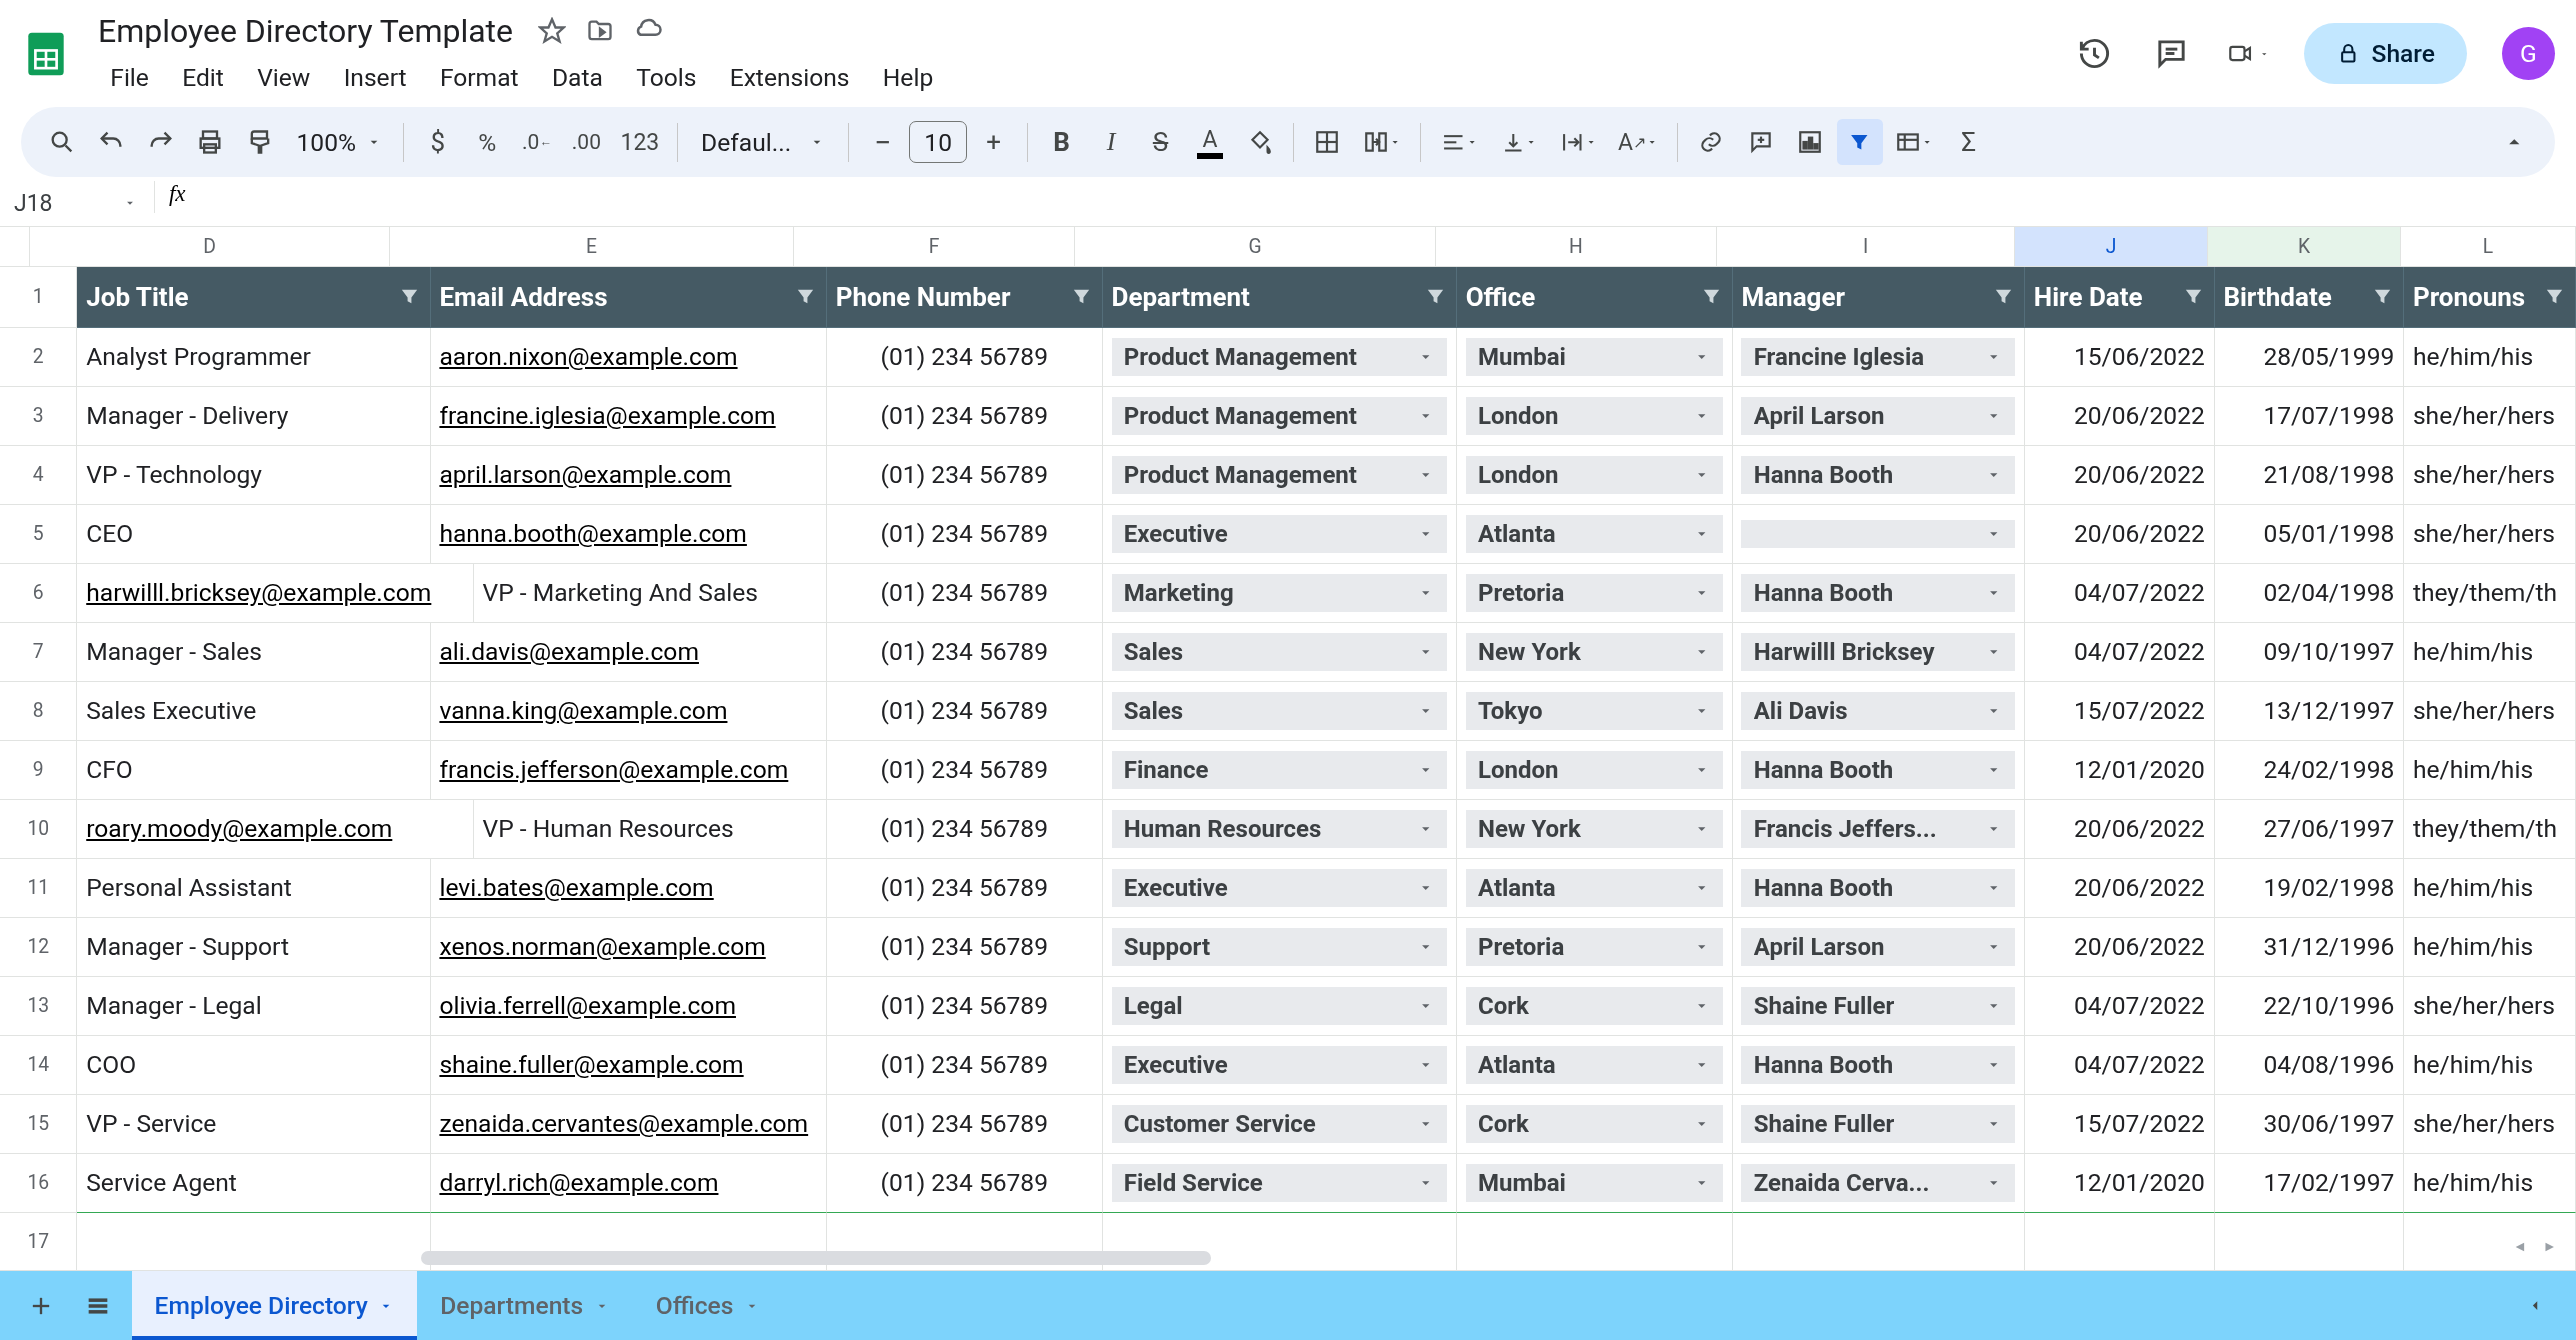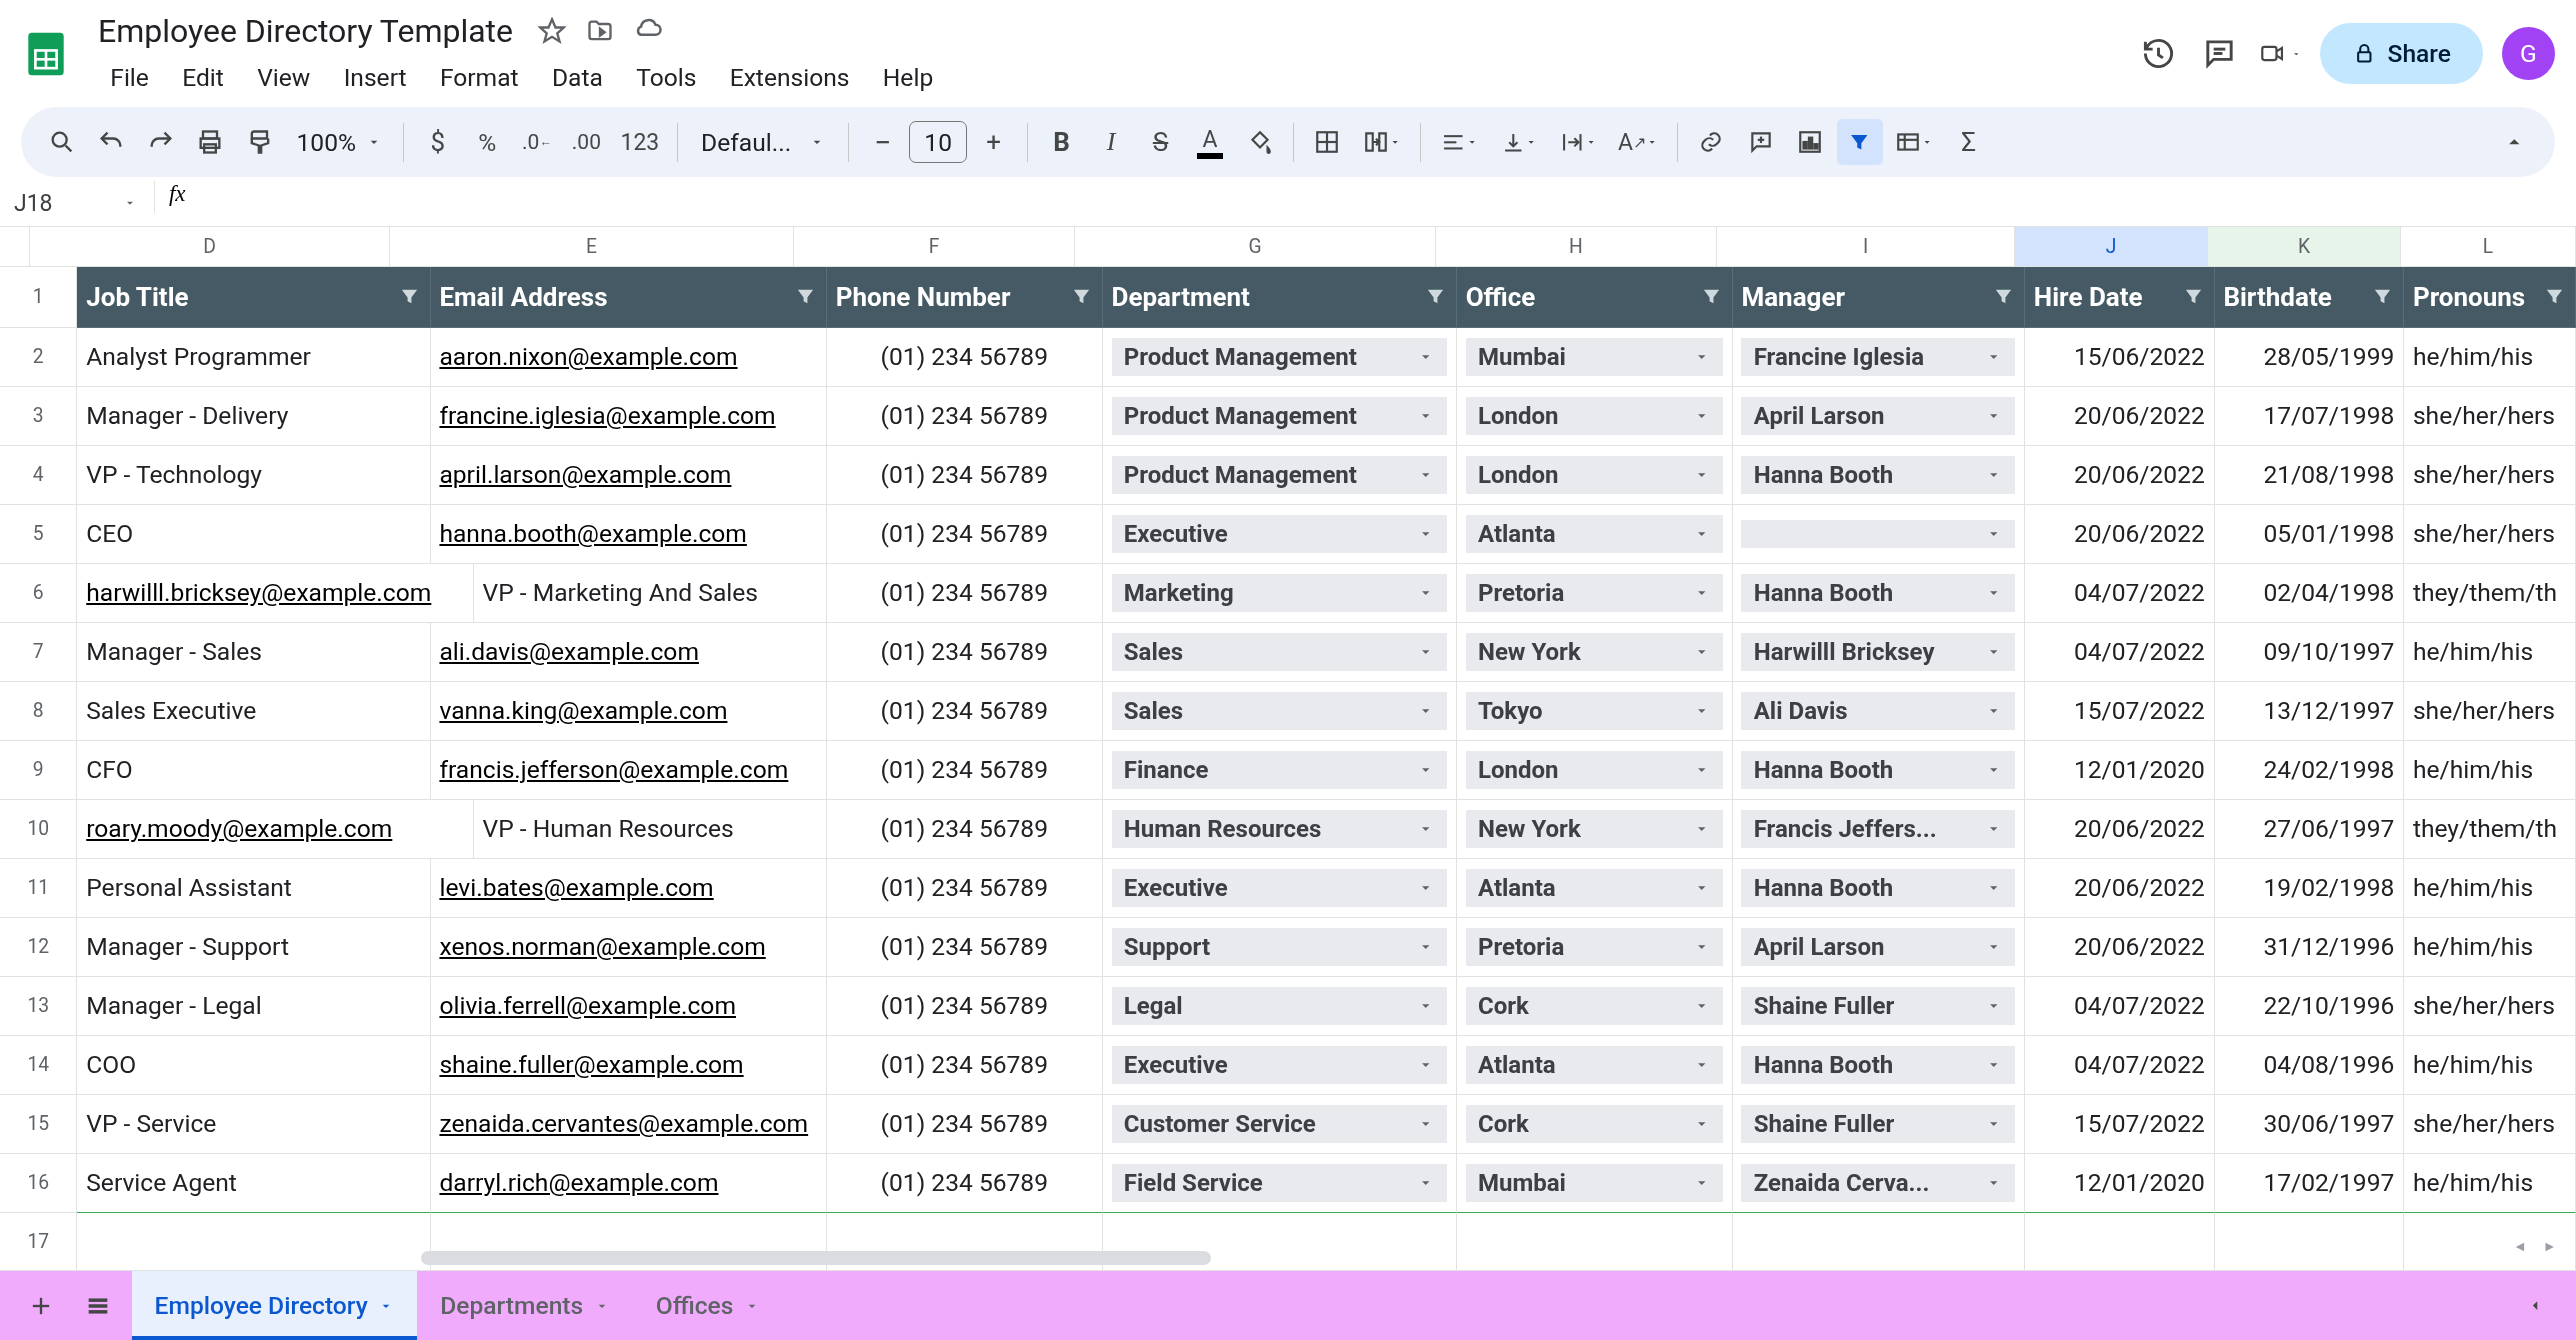--- a/index.html
+++ b/index.html
@@ -7,21 +7,21 @@
 
 
 .topbar { display: flex; align-items: center; padding: 10.5px 21px 7px 14px; gap: 14px; }
 .logo { width: 63px; height: 63px; display:flex; align-items:center; justify-content:center;}
 .docinfo { flex: 1; }
 .title-row { display: flex; align-items: center; gap: 16px; }
 .doc-title { font-size: 32px; color: #202124; padding: 1.8px 7px; }
 .title-icon { color: #5f6368; width: 32px; height: 32px; display:flex; align-items:center; justify-content:center; }
 .menubar { display: flex; gap: 5.3px; margin-top: 5.3px; padding-left: 5.3px; }
 .menubar span { font-size: 24.6px; color: #202124; padding: 5.3px 14px; border-radius: 5.3px; }
-.topbar-right { display: flex; align-items: center; gap: 19px; }
+.topbar-right { display: flex; align-items: center; gap: 35px; }
 .top-icon { width: 42px; height: 42px; color: #444746; display:flex; align-items:center; justify-content:center; }
 .share-btn { display:flex; align-items:center; gap: 10.5px; background: #c2e7ff; color: #001d35; padding: 16px 32px; border-radius: 53px; font-size: 24.6px; font-weight: 500; }
 .avatar { width: 53px; height: 53px; border-radius: 50%; background: #a142f4; color: #fff; display:flex; align-items:center; justify-content:center; font-size: 24.6px; }
 
 
 .toolbar { margin: 3.5px 21px; background: #edf2fa; border-radius: 53px; padding: 7px 17.5px; display: flex; align-items: center; gap: 3.5px; height: 70px; }
 .tbtn { width: 46px; height: 46px; display:flex; align-items:center; justify-content:center; color:#444746; border-radius:5.3px; }
 .tbtn.active { background: #d3e3fd; }
 .tsep { width:0.9px; height: 39px; background: #c7c7c7; margin: 0 7px; }
 .zoom { font-size: 24.6px; padding: 5.3px 10.5px; display:flex; align-items:center; gap:10.5px;}
@@ -53,21 +53,21 @@
 .center { justify-content:center; }
 .right { justify-content:flex-end; }
 .chip { background:#e8eaed; border-radius: 0; padding: 5.3px 12.3px 5.3px 12.3px; display:flex; align-items:center; justify-content:space-between; width: 100%; font-size:24px; color:#3c4043; overflow:hidden;font-weight:bold;}
 .chip-text { overflow:hidden; text-overflow:ellipsis; white-space:nowrap; padding-right:8.8px;}
 .row16-border .cell { border-bottom: 1.8px solid #34a853; }
 
 
 .c-D{width:360px;} .c-E{width:404px;} .c-F{width:281px;} .c-G{width:361px;} .c-H{width:281px;} .c-I{width:298px;} .c-J{width:193px;} .c-K{width:193px;} .c-L{width:175px;}
 
 
-.sheettabs { position:absolute; bottom:0; left:0; right:0; height: 70px; background:#f0abfc; border-top:0.9px solid #e1e3e1; display:flex; align-items:center; padding: 0 16px; gap: 8.8px;}
+.sheettabs { position:absolute; bottom:0; left:0; right:0; height: 70px; background:#7dd3fc; border-top:0.9px solid #e1e3e1; display:flex; align-items:center; padding: 0 16px; gap: 8.8px;}
 .sheet-btn { width:49px; height:49px; display:flex; align-items:center; justify-content:center; color:#444746;}
 .tab { display:flex; align-items:center; gap:10.5px; padding: 0 23px; height:100%; font-size: 24.6px; color:#5f6368; font-weight:500;}
 .tab.active { color:#0b57d0; background:#e8f0fe; border-radius: 0; position:relative;}
 .tab.active::after{content:''; position:absolute; left:0;right:0;bottom:0;height:4.4px;background:#0b57d0;}
 .right-collapse { margin-left:auto; }
 
 svg { display:block; }
 
 
 .hscroll { position:absolute; bottom:72px; left:88px; width:1492px; height:17.5px; background:transparent;}

